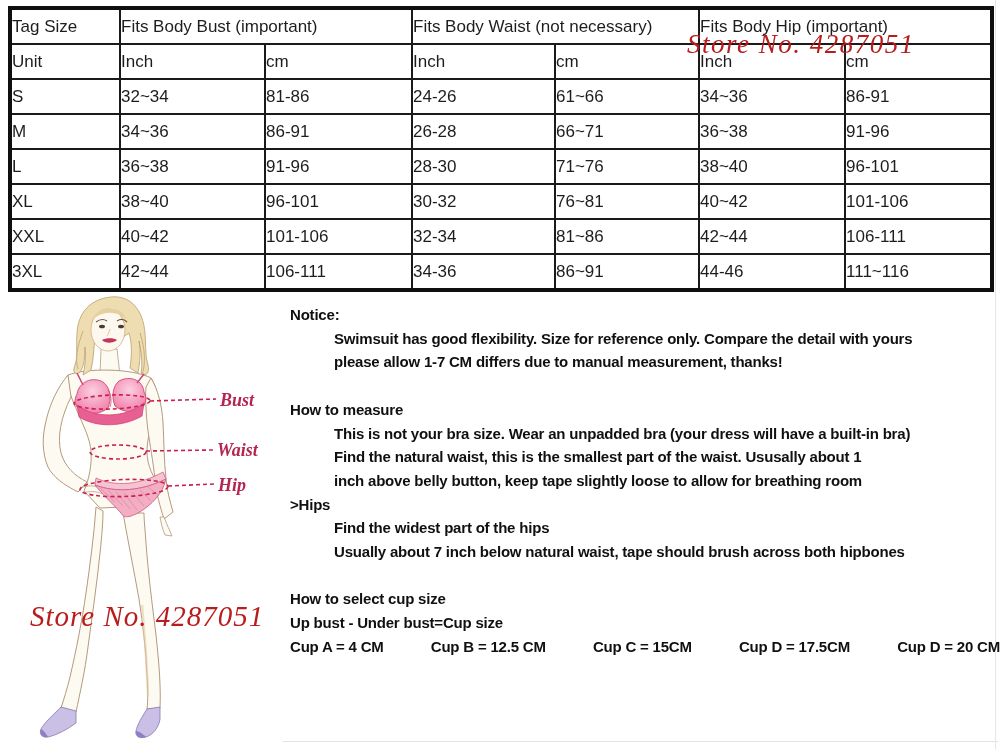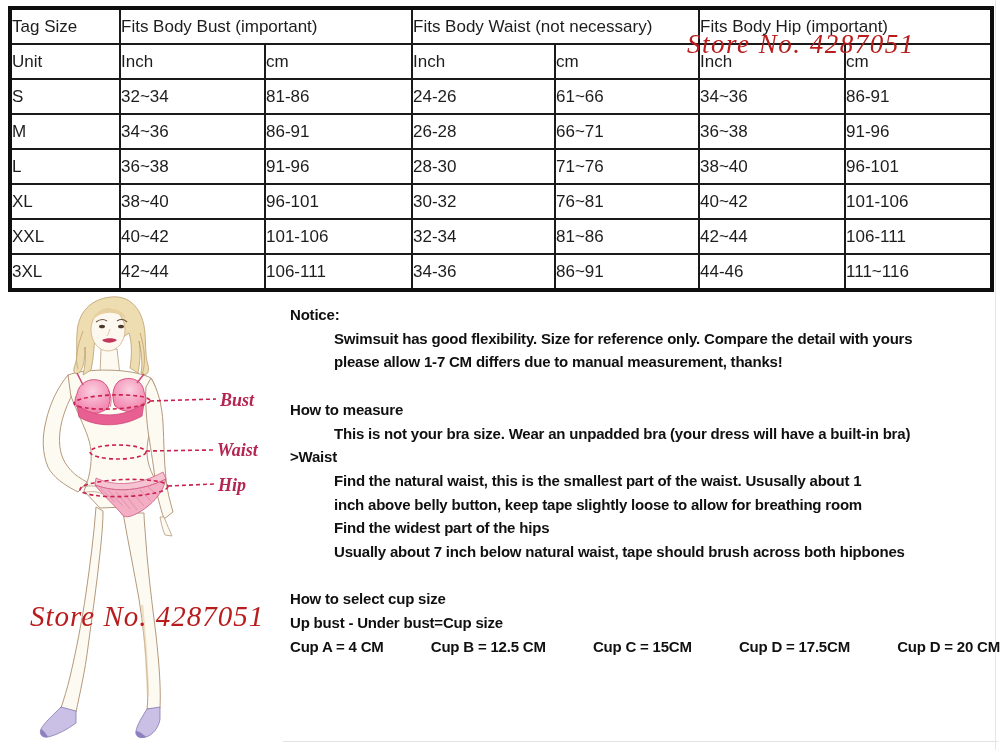--- a/index.html
+++ b/index.html
@@ -244,23 +244,23 @@
     <text class="fig-label" x="198" y="196">Hip</text>
   </svg>
 
   <div class="info">
     <div>Notice:</div>
     <div class="ind">Swimsuit has good flexibility. Size for reference only. Compare the detail with yours</div>
     <div class="ind">please allow 1-7 CM differs due to manual measurement, thanks!</div>
     <div class="sp"></div>
     <div>How to measure</div>
     <div class="ind">This is not your bra size. Wear an unpadded bra (your dress will have a built-in bra)</div>
-    <div>&gt;Waist</div>
     <div class="ind">Find the natural waist, this is the smallest part of the waist. Ususally about 1</div>
     <div class="ind">inch above belly button, keep tape slightly loose to allow for breathing room</div>
+    <div>&gt;Hips</div>
     <div class="ind">Find the widest part of the hips</div>
     <div class="ind">Usually about 7 inch below natural waist, tape should brush across both hipbones</div>
     <div class="sp"></div>
     <div>How to select cup size</div>
     <div>Up bust - Under bust=Cup size</div>
     <div class="cups">
       <span>Cup A = 4 CM</span>
       <span>Cup B = 12.5 CM</span>
       <span>Cup C = 15CM</span>
       <span>Cup D = 17.5CM</span>

